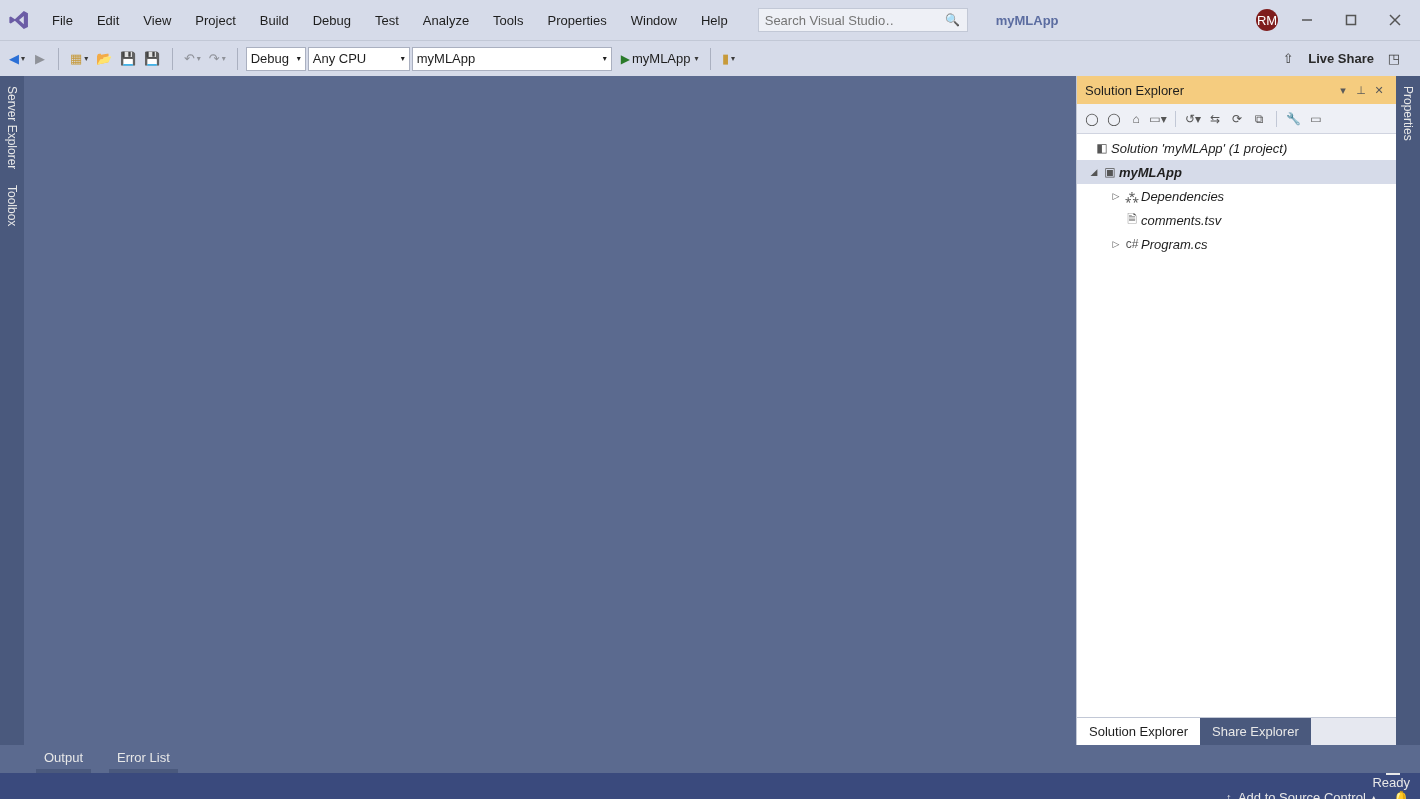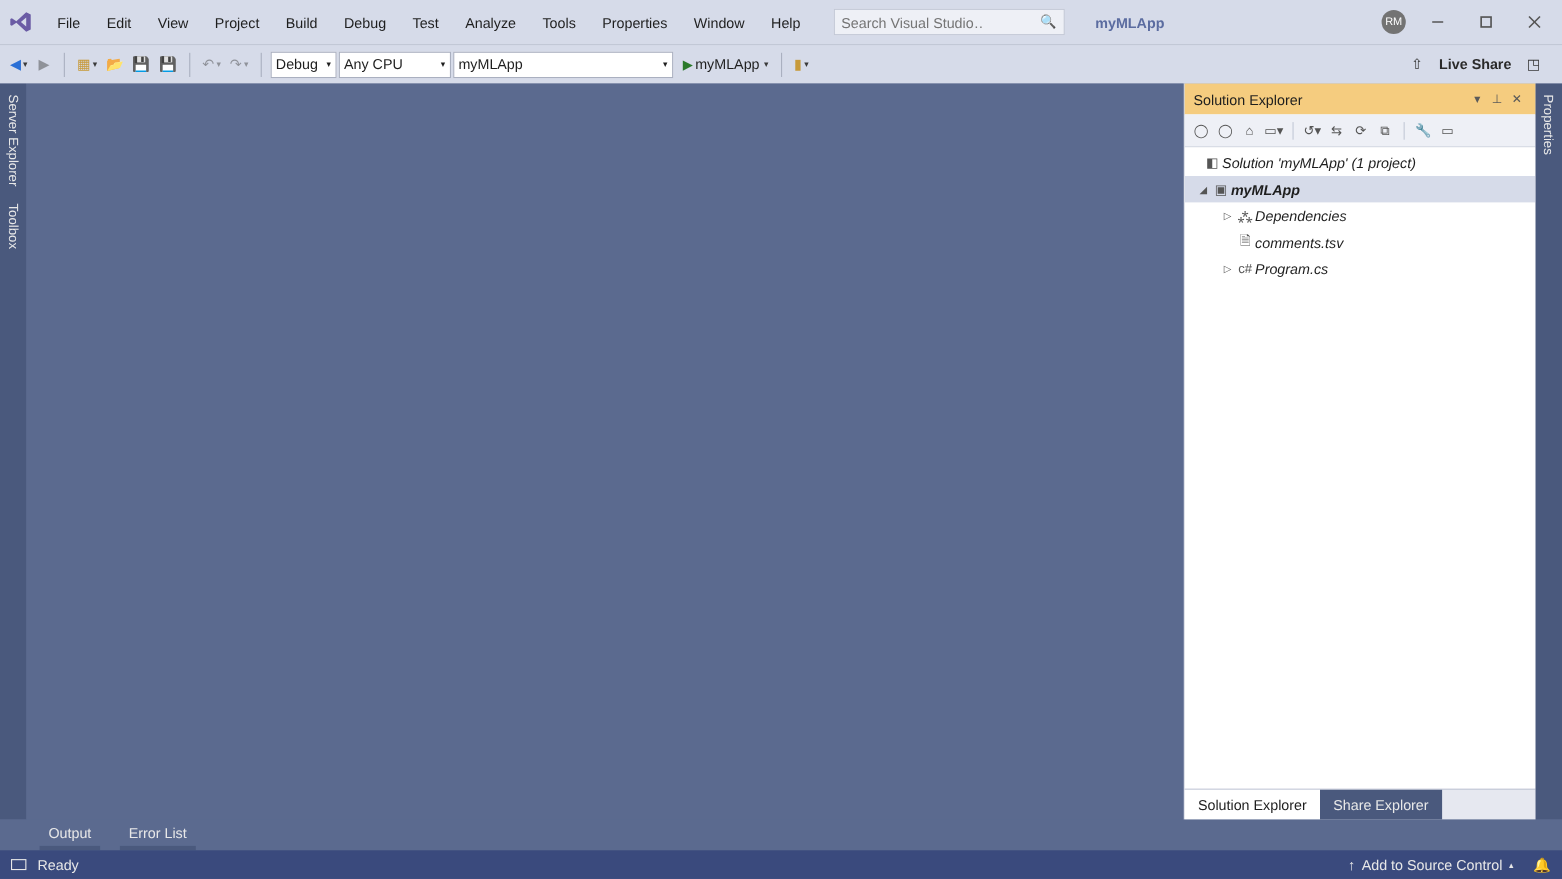--- a/index.html
+++ b/index.html
@@ -9,21 +9,21 @@
 .titlebar { height: 40px; background: #d6dbe9; display: flex; align-items: center; }
 .vs-logo { width: 30px; height: 30px; margin: 0 6px 0 4px; display: flex; align-items: center; justify-content: center; }
 .vs-logo svg { width: 22px; height: 22px; }
 .menu { display: flex; align-items: center; height: 100%; justify-content: center; }
 .menu-item { padding: 0 12px; height: 100%; display: flex; align-items: center; color: #1e1e1e; cursor: default; }
 .search-box { margin-left: 18px; width: 210px; height: 24px; background: #eef0f6; border: 1px solid #c2c8d6; display: flex; align-items: center; gap: 40px; }
 .search-box input { border: none; background: transparent; width: 100%; padding: 0 6px; color: #666; outline: none; }
 .search-box .mag { padding: 0 6px; color: #555; font-size: 12px; }
 .title-app { margin-left: 28px; font-weight: 600; color: #5b6ca0; }
 .title-right { margin-left: auto; display: flex; align-items: center; gap: 14px; padding-right: 10px; }
-.avatar { width: 22px; height: 22px; border-radius: 50%; background: #737373; color: #fff; font-size: 10px; display: flex; align-items: center; justify-content: center; }
+.avatar { width: 22px; height: 22px; border-radius: 50%; background: #7f1d1d; color: #fff; font-size: 13px; display: flex; align-items: center; justify-content: center; }
 .win-btn { width: 30px; height: 30px; display: flex; align-items: center; justify-content: center; color: #555; }
 
 
 .toolbar { height: 36px; background: #d6dbe9; border-top: 1px solid #c2c8d6; display: flex; align-items: center; padding: 0 6px; gap: 2px; }
 .tb-sep { width: 1px; height: 22px; background: #aab0c0; margin: 0 6px; }
 .tb-btn { height: 24px; min-width: 20px; padding: 0 3px; display: flex; align-items: center; justify-content: center; color: #3a3a3a; cursor: default; }
 .tb-btn .caret { font-size: 8px; margin-left: 2px; }
 .tb-btn.disabled { opacity: .45; }
 .combo { height: 24px; border: 1px solid #aab0c0; background: #fff; display: flex; align-items: center; padding: 0 4px; color: #1e1e1e; }
 .combo .drop { font-size: 8px; margin-left: auto; padding-left: 6px; }
@@ -68,21 +68,21 @@
 .panel-tabs { height: 28px; background: #e6e8f0; display: flex; align-items: stretch; border-top: 1px solid #c2c8d6; }
 .panel-tab { padding: 0 12px; display: flex; align-items: center; color: #1e1e1e; }
 .panel-tab.active { background: #fff; }
 .panel-tab.inactive { background: #4a597d; color: #e8e8e8; }
 
 
 .bottom-tabs { height: 28px; background: #5b6a8f; display: flex; align-items: flex-end; padding-left: 36px; gap: 18px; }
 .bottom-tab { color: #e8e8e8; padding: 4px 8px; cursor: default; border-bottom: 4px solid #4a597d;}
 
 
-.statusbar { height: 26px; background: #3a4a7d; color: #e8e8e8; display: flex; align-items: center; padding: 0 10px; font-size: 12px; }
+.statusbar { height: 26px; background: #3a4a7d; color: #e8e8e8; display: flex; align-items: flex-end; padding: 0 10px; font-size: 12px; flex-direction: column; }
 .statusbar .sq { width: 14px; height: 10px; border: 1.5px solid #e8e8e8; margin-right: 10px; }
 .statusbar .right { margin-left: auto; display: flex; align-items: center; gap: 6px; }
 .status-caret { font-size: 8px; }
 .bell { font-size: 13px; margin-left: 12px; }
 
 svg { display: block; }
 </style>
 </head>
 <body>
 

